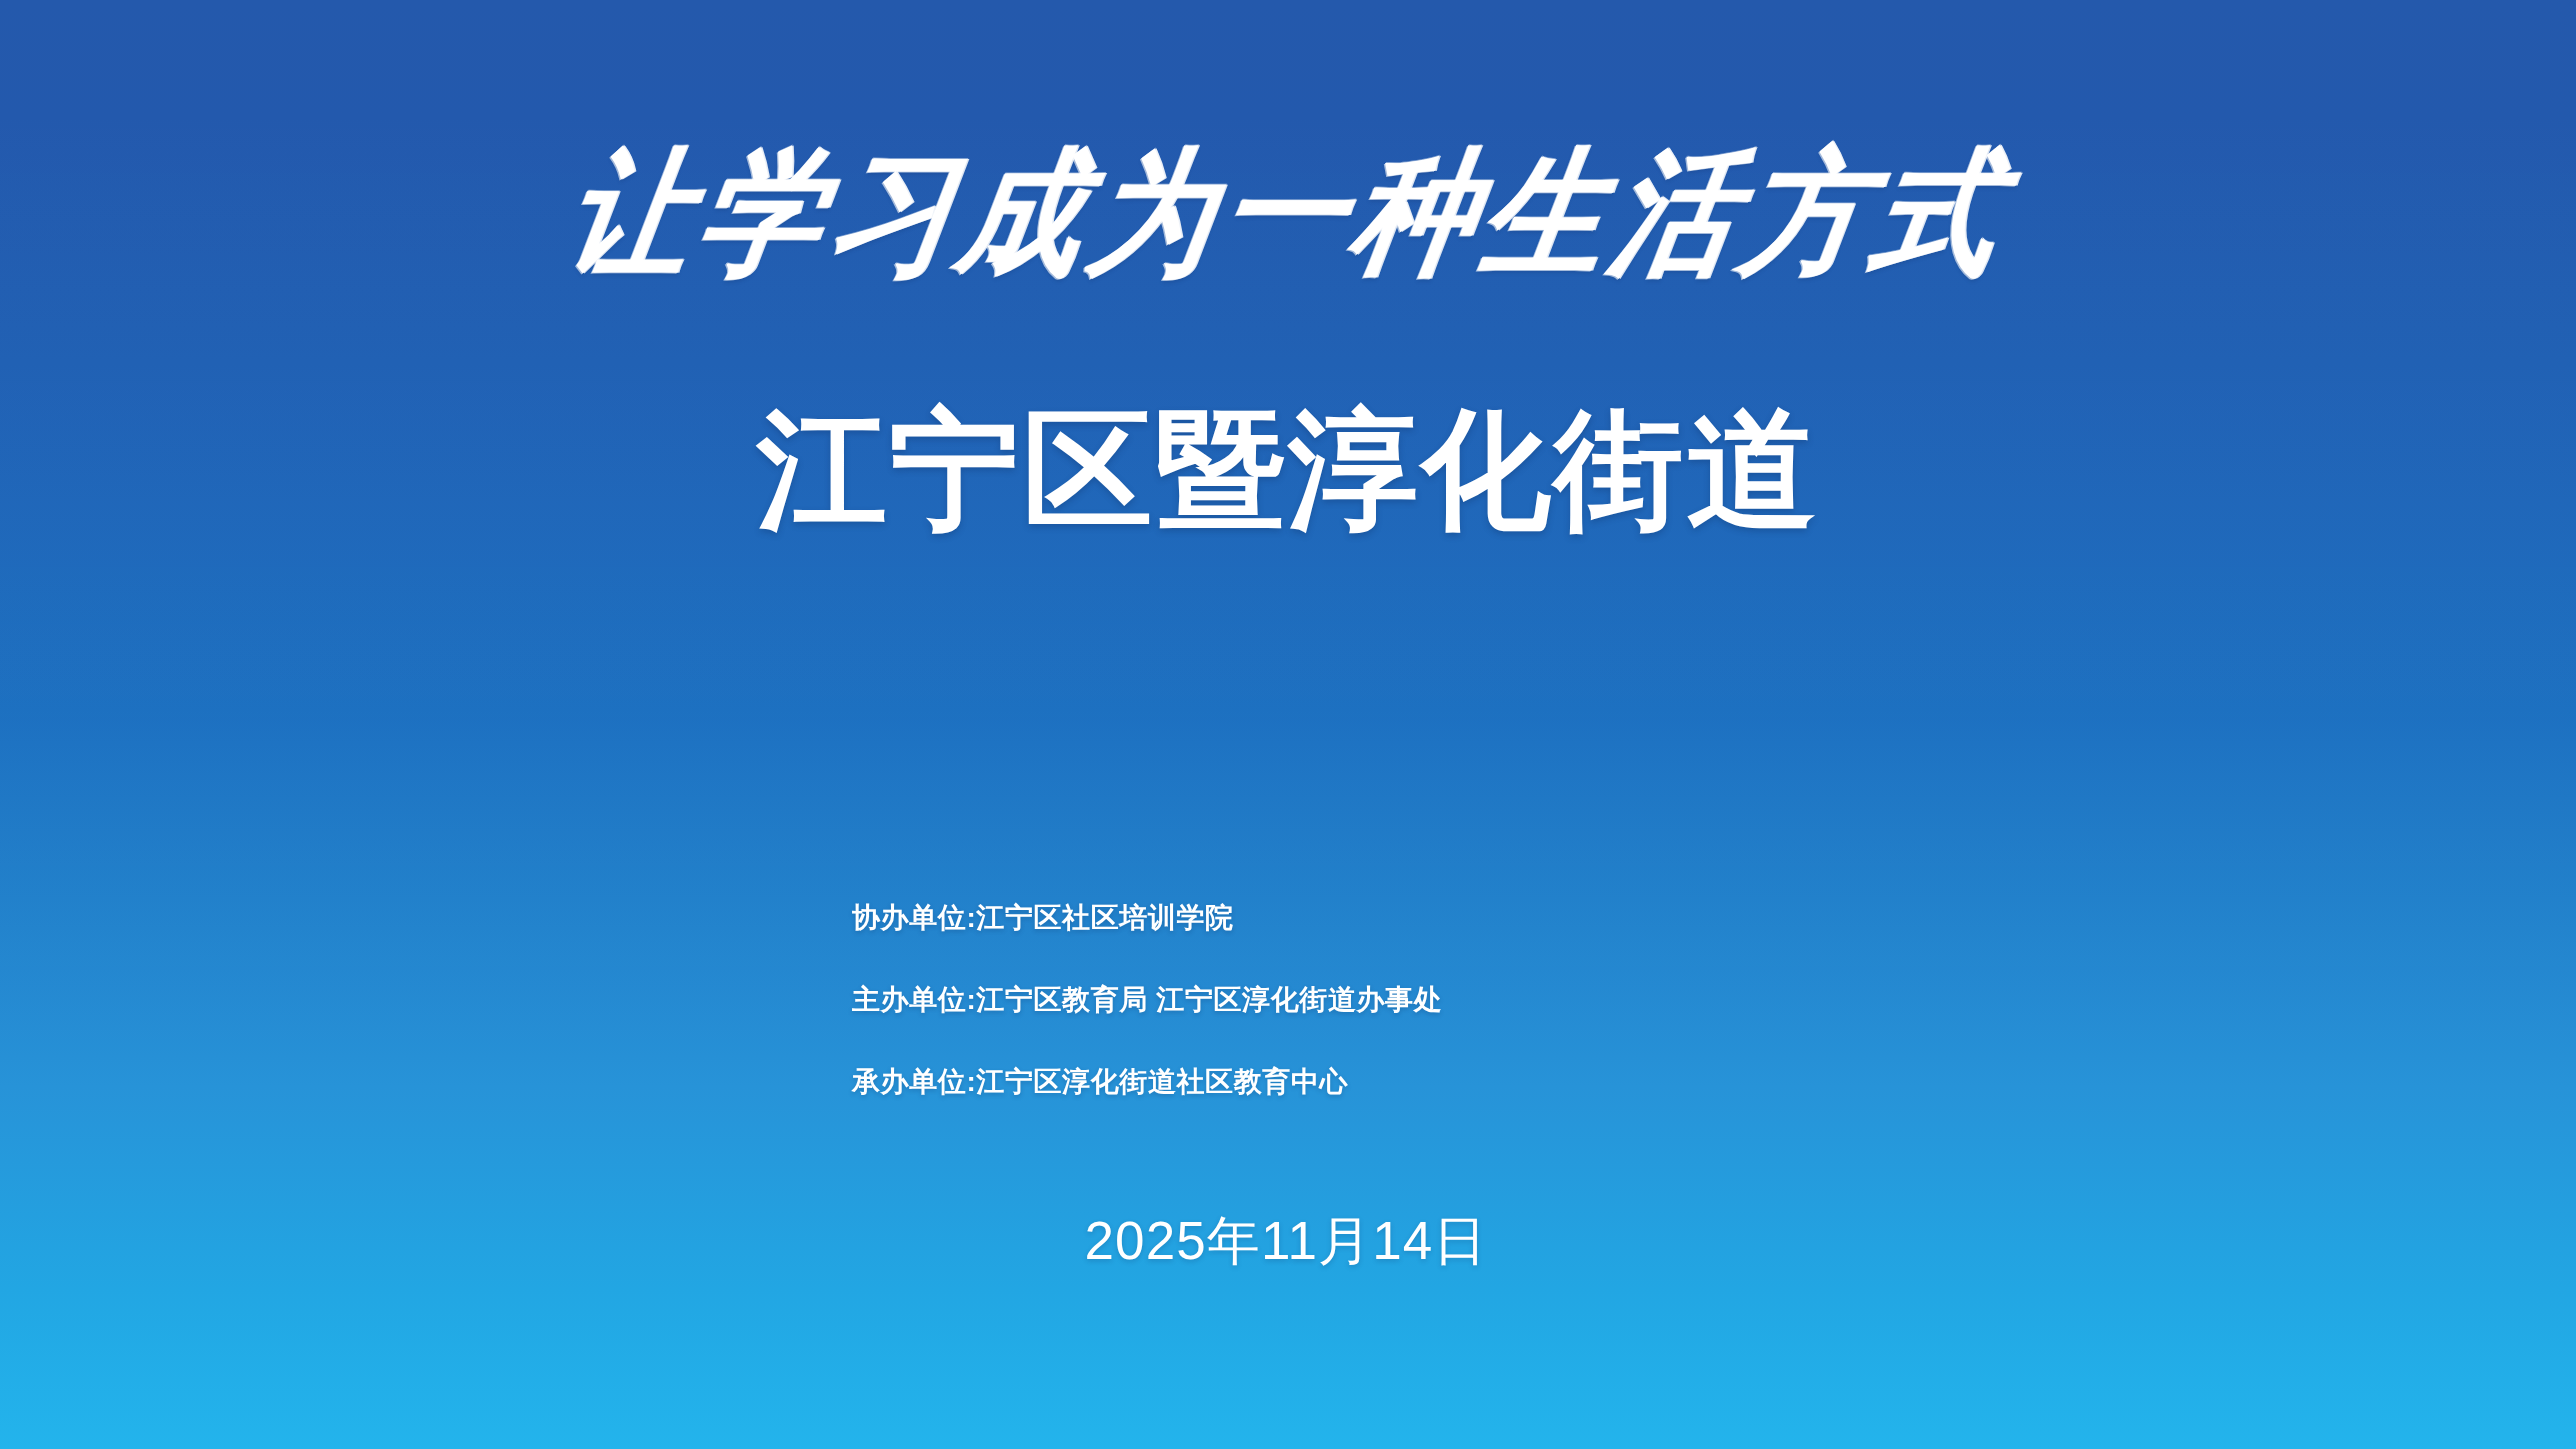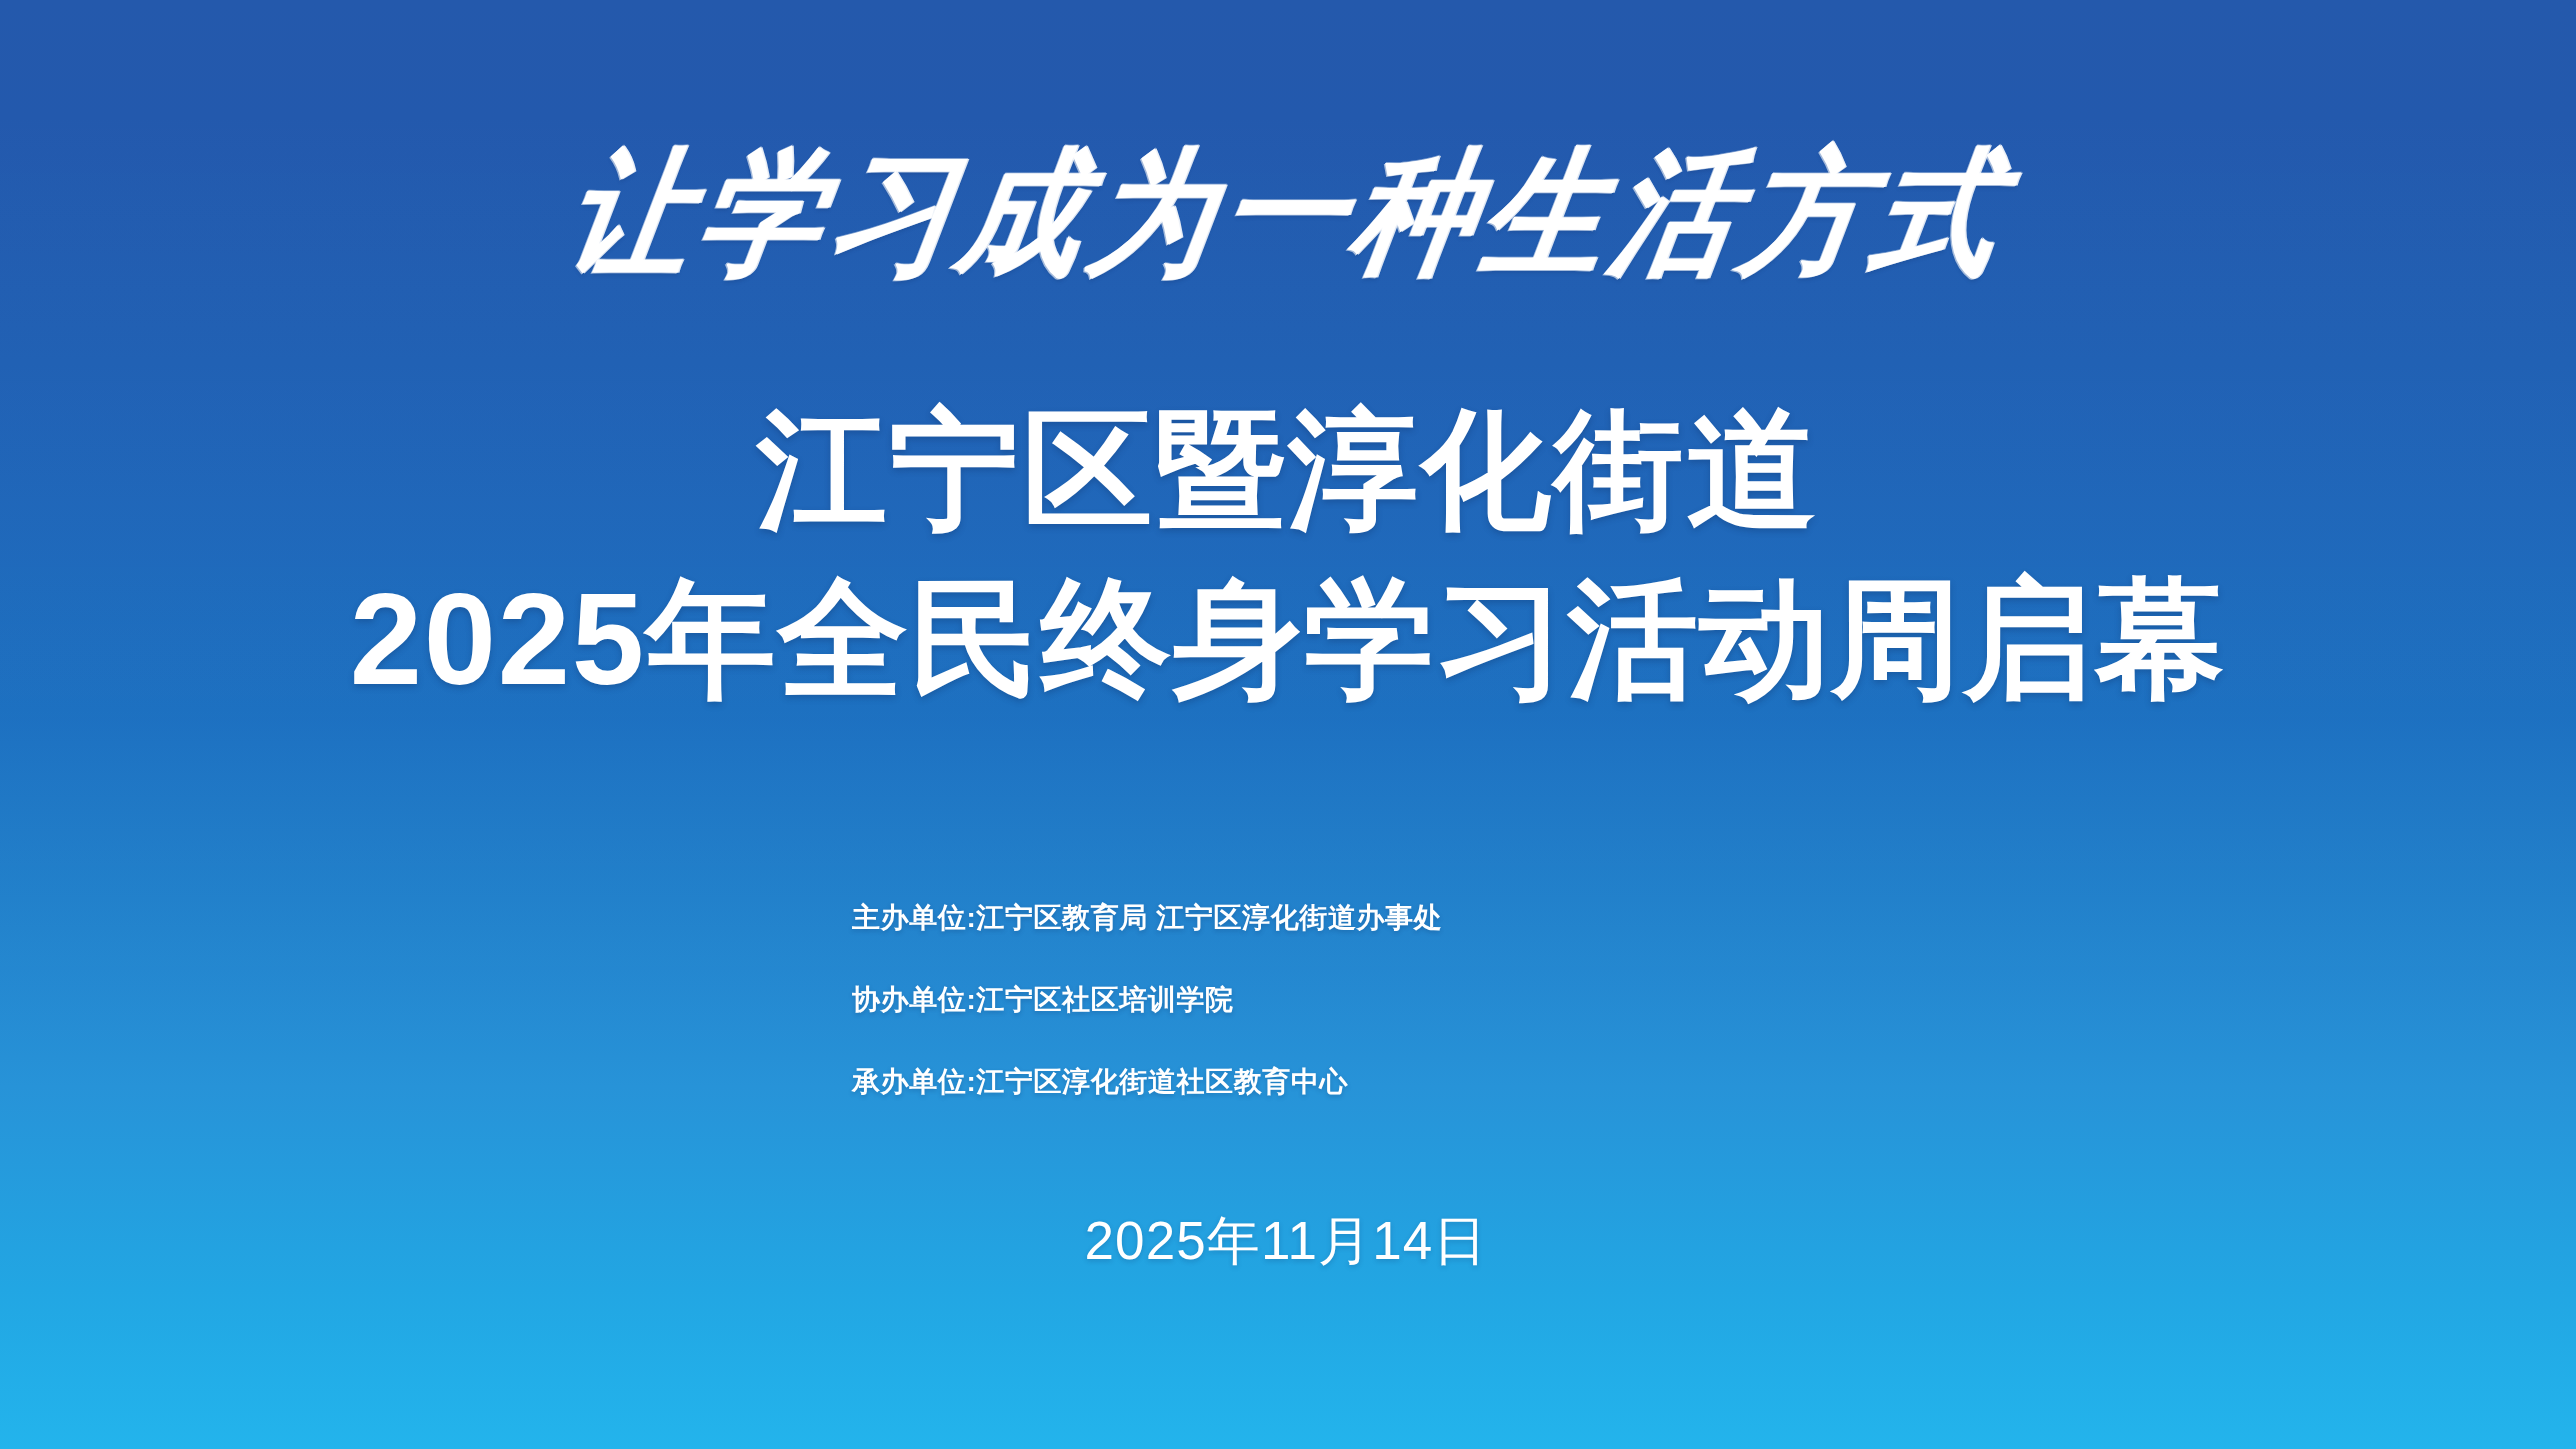--- a/index.html
+++ b/index.html
@@ -133,25 +133,24 @@
 </style>
 </head>
 <body>
 
 <div class="poster">
 
   <div class="slogan">让学习成为一种生活方式</div>
 
   <div class="headline">
     <span class="line line-1">江宁区暨淳化街道</span>
-    <span class="line line-2">2025年全民终身学习活动周启幕</span>
   </div>
 
   <div class="credits">
+    <span class="credit-line">协办单位:江宁区社区培训学院</span>
     <span class="credit-line">主办单位:江宁区教育局  江宁区淳化街道办事处</span>
-    <span class="credit-line">协办单位:江宁区社区培训学院</span>
     <span class="credit-line">承办单位:江宁区淳化街道社区教育中心</span>
   </div>
 
   <div class="event-date">2025年11月14日</div>
 
 </div>
 
 
 </body></html>

